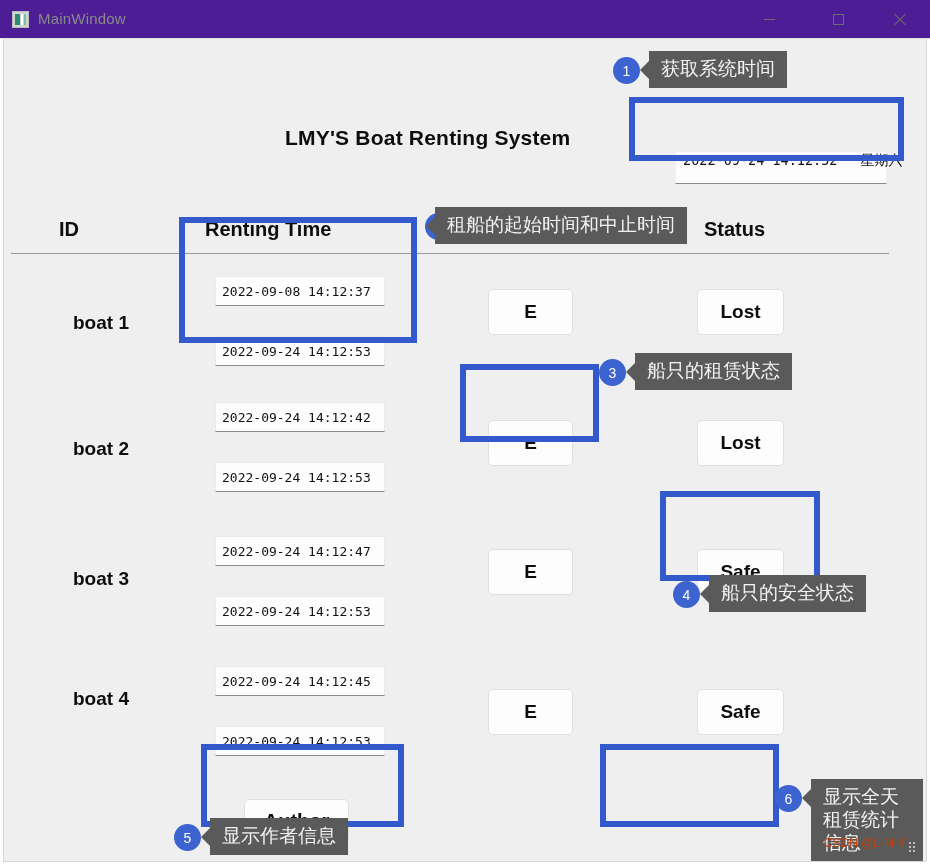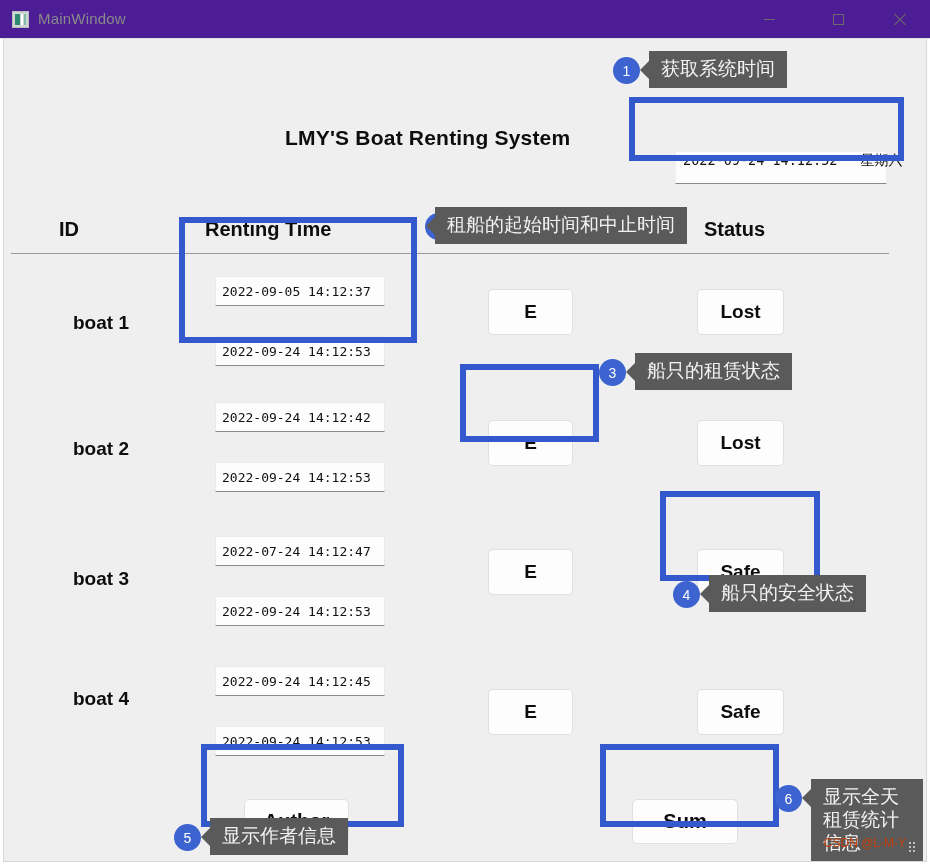--- a/index.html
+++ b/index.html
@@ -277,45 +277,44 @@
       <span class="cn">星期六</span>
     </div>
 
     <div class="col-head hd-id">ID</div>
     <div class="col-head hd-time">Renting Time</div>
     <div class="col-head hd-rent">Renting</div>
     <div class="col-head hd-status">Status</div>
     <div class="sep-line"></div>
 
     <div class="boat-id" style="top:273px">boat 1</div>
-    <div class="time-field" style="top:237px">2022-09-05 14:12:37</div>
+    <div class="time-field" style="top:237px">2022-09-08 14:12:37</div>
     <div class="time-field" style="top:297px">2022-09-24 14:12:53</div>
     <div class="pbtn btn-rent" style="top:250px">E</div>
     <div class="pbtn btn-status" style="top:250px">Lost</div>
 
     <div class="boat-id" style="top:399px">boat 2</div>
     <div class="time-field" style="top:363px">2022-09-24 14:12:42</div>
     <div class="time-field" style="top:423px">2022-09-24 14:12:53</div>
     <div class="pbtn btn-rent" style="top:381px">E</div>
     <div class="pbtn btn-status" style="top:381px">Lost</div>
 
     <div class="boat-id" style="top:529px">boat 3</div>
-    <div class="time-field" style="top:497px">2022-07-24 14:12:47</div>
+    <div class="time-field" style="top:497px">2022-09-24 14:12:47</div>
     <div class="time-field" style="top:557px">2022-09-24 14:12:53</div>
     <div class="pbtn btn-rent" style="top:510px">E</div>
     <div class="pbtn btn-status" style="top:510px">Safe</div>
 
     <div class="boat-id" style="top:649px">boat 4</div>
     <div class="time-field" style="top:627px">2022-09-24 14:12:45</div>
     <div class="time-field" style="top:687px">2022-09-24 14:12:53</div>
     <div class="pbtn btn-rent" style="top:650px">E</div>
     <div class="pbtn btn-status" style="top:650px">Safe</div>
 
     <div class="pbtn btn-author">Author</div>
-    <div class="pbtn btn-sum">Sum</div>
 
     <div class="hl" style="left:625px; top:58px;  width:275px; height:64px;"></div>
     <div class="hl" style="left:175px; top:178px; width:238px; height:126px;"></div>
     <div class="hl" style="left:456px; top:325px; width:139px; height:78px;"></div>
     <div class="hl" style="left:656px; top:452px; width:160px; height:90px;"></div>
     <div class="hl" style="left:197px; top:705px; width:203px; height:83px;"></div>
     <div class="hl" style="left:596px; top:705px; width:179px; height:83px;"></div>
 
     <div class="badge" style="left:609px; top:18px;">1</div>
     <div class="tip" style="left:645px; top:12px;">获取系统时间</div>

